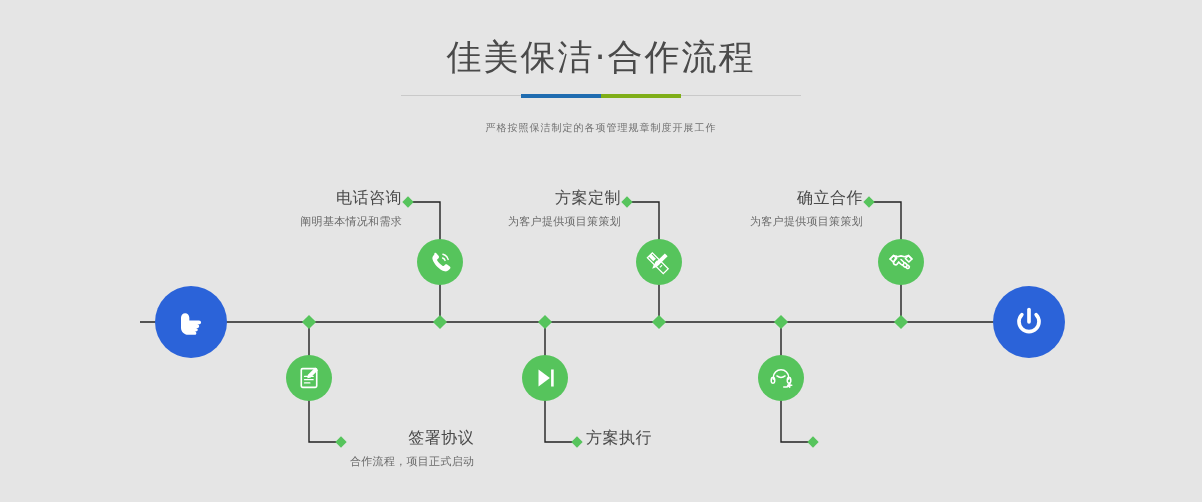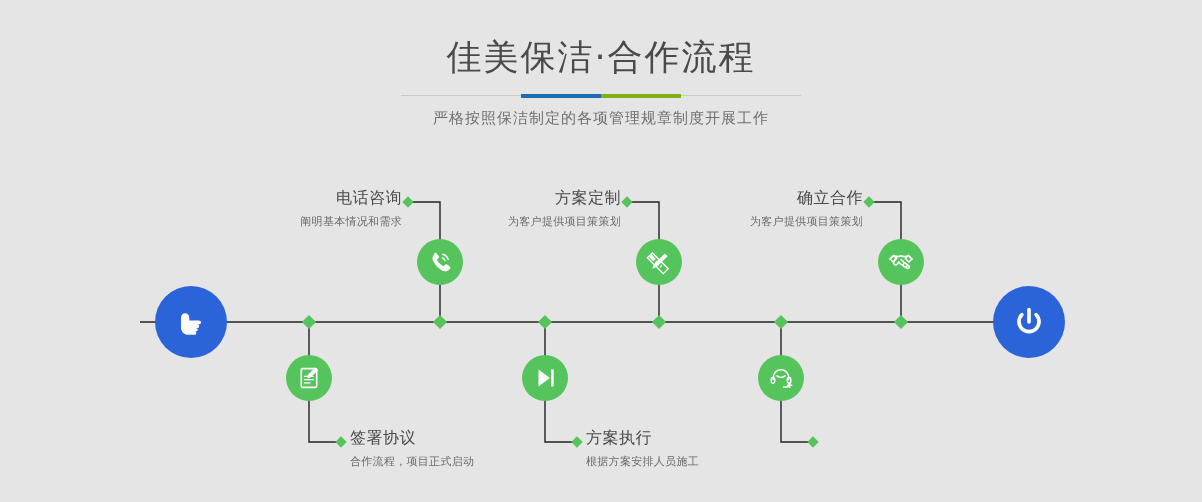--- a/index.html
+++ b/index.html
@@ -60,23 +60,23 @@
   }
   .divider .seg-green {
     position: absolute;
     left: 200px;
     top: 0;
     width: 80px;
     height: 4px;
     background: #7fae18;
   }
   .page-subtitle {
-    margin: 0;
+    margin: 12px;
     padding-top: 11px;
-    font-size: 15px;
+    font-size: 10px;
     font-weight: 400;
     color: #6f6f6f;
     letter-spacing: 1px;
   }
 
   
   .flow {
     position: absolute;
     left: 0;
     top: 0;
@@ -129,21 +129,21 @@
   }
   .label .lab-desc {
     display: block;
     font-size: 11px;
     color: #6a6a6a;
     line-height: 20px;
     margin-top: 4px;
     letter-spacing: 0.3px;
   }
   .label.top    { text-align: right; }
-  .label.bottom { text-align: left; }
+  .label.bottom { text-align: right; }
 </style>
 </head>
 <body>
 
 <div id="page">
 
   <div class="header">
     <h1 class="page-title">佳美保洁·合作流程</h1>
     <div class="divider">
       <div class="rule"></div>
@@ -289,18 +289,17 @@
       <span class="lab-desc">为客户提供项目策策划</span>
     </div>
 
     <div class="label bottom" style="left:350px; top:428px;">
       <span class="lab-title">签署协议</span>
       <span class="lab-desc">合作流程，项目正式启动</span>
     </div>
 
     <div class="label bottom" style="left:586px; top:428px;">
       <span class="lab-title">方案执行</span>
-      <span class="lab-desc">根据方案安排人员施工</span>
     </div>
 
 
   </div>
 </div>
 
 </body></html>

